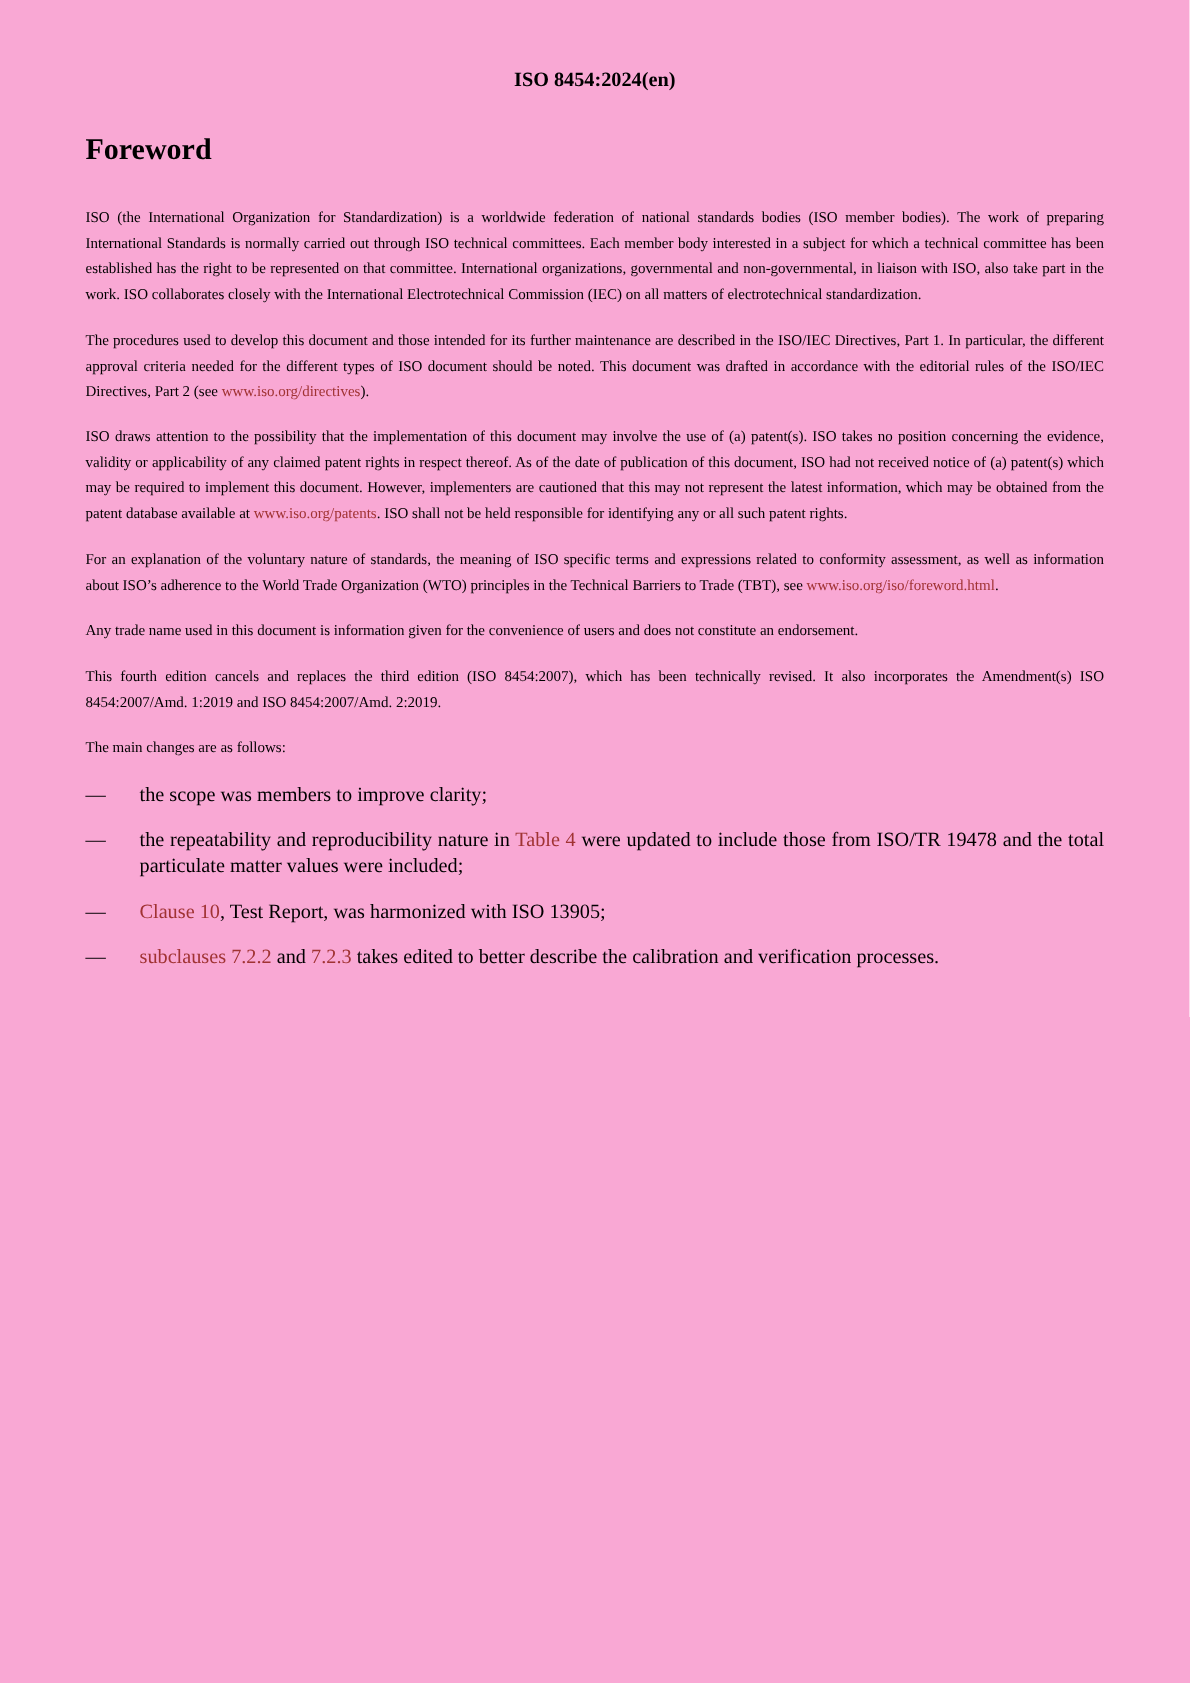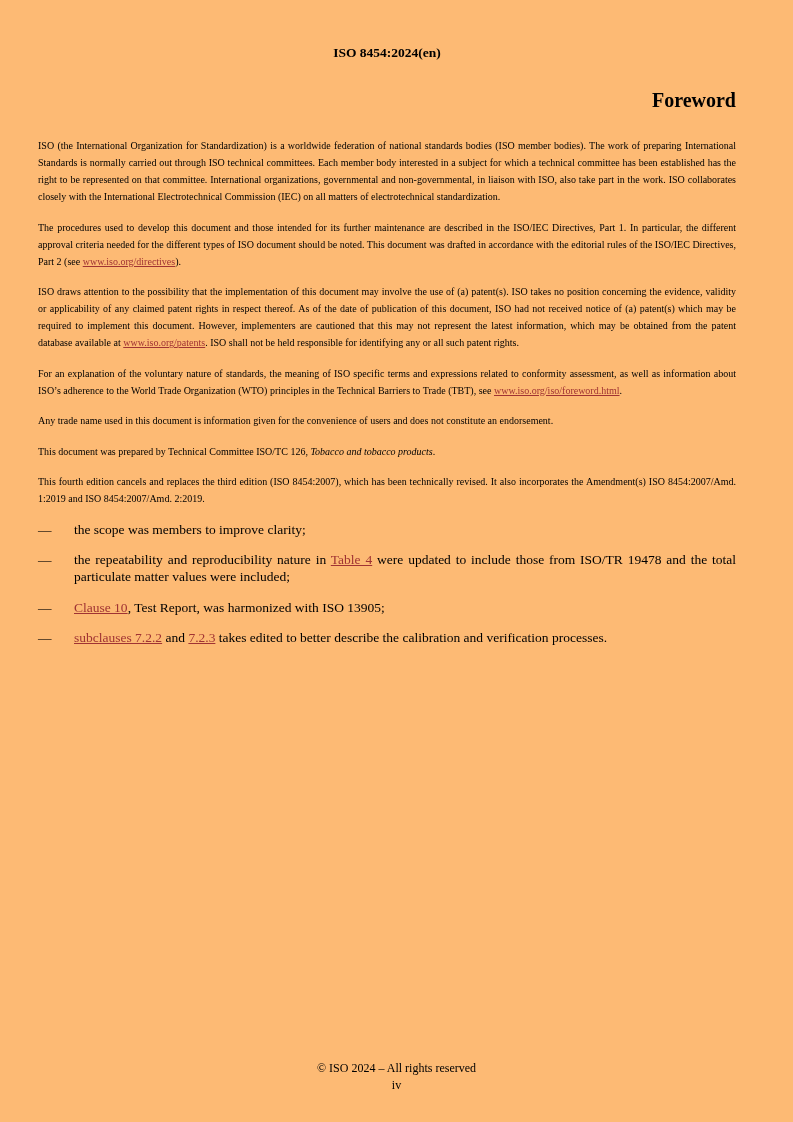--- a/index.html
+++ b/index.html
@@ -5,48 +5,46 @@
   html, body {
     margin: 0;
     padding: 0;
     background: #ffffff;
   }
   .page {
     position: relative;
     width: 793px;
     height: 1122px;
     margin: 0 auto;
-    background: #fdba74;
+    background: #f9a8d4;
     box-sizing: border-box;
-    padding: 44px 57px 0 38px;
+    padding: 44px 57px 0 57px;
     font-family: "Liberation Serif", "DejaVu Serif", serif;
     color: #000000;
   }
   .doc-header {
     text-align: center;
     font-weight: bold;
     font-size: 13.5px;
     line-height: 17px;
   }
   .foreword-title {
     font-size: 20px;
     font-weight: bold;
     margin: 27px 0 25px 0;
     line-height: 24px;
-    text-align: right;
   }
   .para {
     font-size: 10px;
     line-height: 17px;
     text-align: justify;
     margin: 0 0 13.5px 0;
   }
   .link {
     color: var(--link-color, #a03333);
-    text-decoration: underline;
     cursor: pointer;
   }
   .italic {
     font-style: italic;
   }
   .bullet {
     display: flex;
     margin: 0 0 13.5px 0;
     font-size: 13.5px;
     line-height: 17px;
@@ -81,24 +79,24 @@
   <p class="para">ISO (the International Organization for Standardization) is a worldwide federation of national standards bodies (ISO member bodies). The work of preparing International Standards is normally carried out through ISO technical committees. Each member body interested in a subject for which a technical committee has been established has the right to be represented on that committee. International organizations, governmental and non-governmental, in liaison with ISO, also take part in the work. ISO collaborates closely with the International Electrotechnical Commission (IEC) on all matters of electrotechnical standardization.</p>
 
   <p class="para"><span>The procedures used to develop this document and those intended for its further maintenance are described in the ISO/IEC Directives, Part 1. In particular, the different approval criteria needed for the different types of ISO document should be noted. This document was drafted in accordance with the editorial rules of the ISO/IEC Directives, Part 2 (see </span><a class="link">www.iso.org/directives</a><span>).</span></p>
 
   <p class="para"><span>ISO draws attention to the possibility that the implementation of this document may involve the use of (a) patent(s). ISO takes no position concerning the evidence, validity or applicability of any claimed patent rights in respect thereof. As of the date of publication of this document, ISO had not received notice of (a) patent(s) which may be required to implement this document. However, implementers are cautioned that this may not represent the latest information, which may be obtained from the patent database available at </span><a class="link">www.iso.org/patents</a><span>. ISO shall not be held responsible for identifying any or all such patent rights.</span></p>
 
   <p class="para"><span>For an explanation of the voluntary nature of standards, the meaning of ISO specific terms and expressions related to conformity assessment, as well as information about ISO’s adherence to the World Trade Organization (WTO) principles in the Technical Barriers to Trade (TBT), see </span><a class="link">www.iso.org/iso/foreword.html</a><span>.</span></p>
 
   <p class="para">Any trade name used in this document is information given for the convenience of users and does not constitute an endorsement.</p>
 
-  <p class="para"><span>This document was prepared by Technical Committee ISO/TC 126, </span><span class="italic">Tobacco and tobacco products</span><span>.</span></p>
 
   <p class="para">This fourth edition cancels and replaces the third edition (ISO 8454:2007), which has been technically revised. It also incorporates the Amendment(s) ISO 8454:2007/Amd. 1:2019 and ISO 8454:2007/Amd. 2:2019.</p>
 
+  <p class="para">The main changes are as follows:</p>
 
   <div class="bullet">
     <span class="dash">—</span>
     <span class="btext">the scope was members to improve clarity;</span>
   </div>
 
   <div class="bullet">
     <span class="dash">—</span>
     <span class="btext"><span>the repeatability and reproducibility nature in </span><a class="link">Table 4</a><span> were updated to include those from ISO/TR 19478 and the total particulate matter values were included;</span></span>
   </div>
@@ -107,18 +105,14 @@
     <span class="dash">—</span>
     <span class="btext"><a class="link">Clause 10</a><span>, Test Report, was harmonized with ISO 13905;</span></span>
   </div>
 
   <div class="bullet">
     <span class="dash">—</span>
     <span class="btext"><a class="link">subclauses 7.2.2</a><span> and </span><a class="link">7.2.3</a><span> takes edited to better describe the calibration and verification processes.</span></span>
   </div>
 
 
-  <div class="footer">
-    <div>© ISO 2024 – All rights reserved</div>
-    <div>iv</div>
-  </div>
 
 </div>
 
 </body></html>

